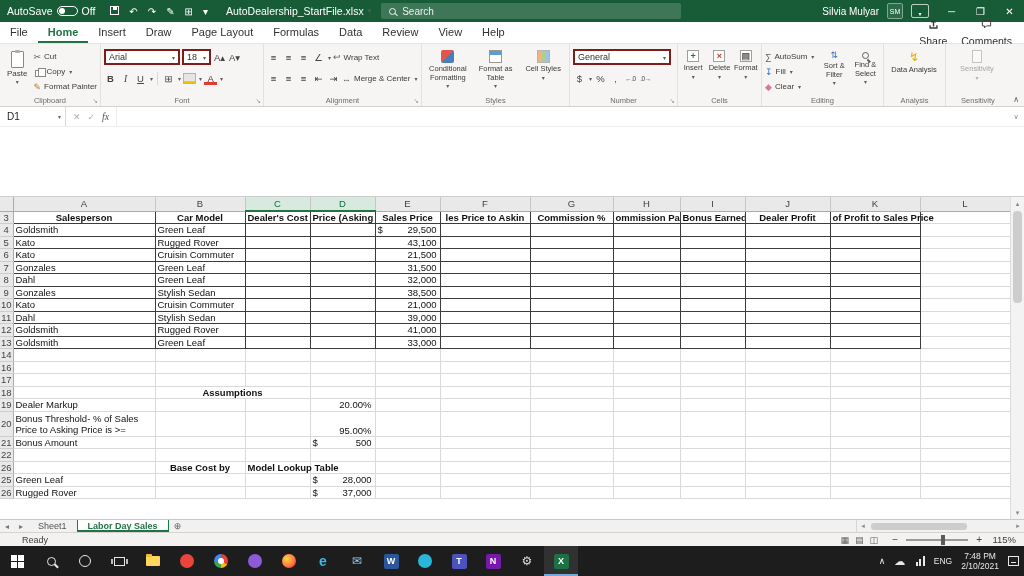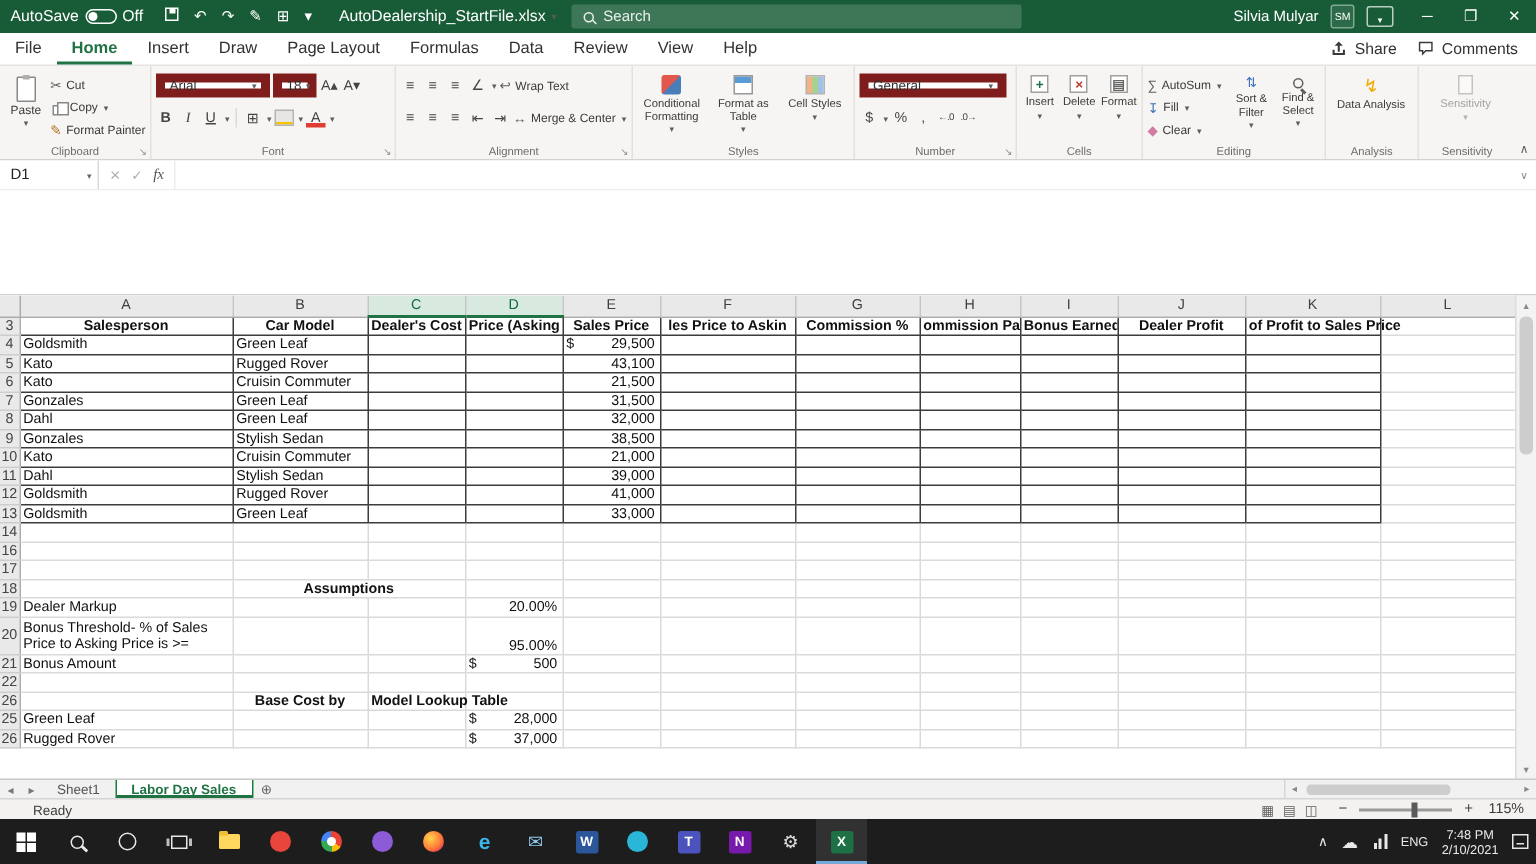--- a/index.html
+++ b/index.html
@@ -25,42 +25,42 @@
   .avatar{width:16px;height:16px;background:#2d6a4a;border:1px solid #7ea894;border-radius:2px;font-size:7px;display:flex;align-items:center;justify-content:center;margin-right:8px;}
   .rdo{width:18px;height:14px;border:1px solid rgba(255,255,255,.7);border-radius:2px;font-size:6px;display:flex;align-items:flex-end;justify-content:center;margin-right:8px;color:#fff;}
   .winbtn{width:29px;height:22px;display:flex;align-items:center;justify-content:center;font-size:10px;}
 
   
   #menubar{position:absolute;top:22px;left:0;width:100%;height:22px;background:#fff;display:flex;align-items:center;border-bottom:1px solid #e6e4e2;}
   #menu-tabs{display:flex;height:100%;}
   .mtab{padding:0 10px;line-height:21px;font-size:11px;color:#323130;white-space:nowrap;}
   .mtab.active{color:#217346;box-shadow:inset 0 -2px 0 #217346;font-weight:bold;}
   .mb-right{margin-left:auto;display:flex;align-items:center;gap:14px;padding-right:12px;}
-  .mbtn{display:flex;align-items:center;gap:5px;font-size:10.5px;color:#323130;}
+  .mbtn{display:flex;align-items:center;gap:5px;font-size:10.5px;color:#323130;flex-direction:column;}
 
   
   #ribbon{position:absolute;top:44px;left:0;width:1024px;height:63px;background:#f6f5f3;border-bottom:1px solid #d4d2cf;display:flex;}
   .rg{position:relative;border-right:1px solid #e3e1de;padding:3px 3px 11px 3px;flex:none;}
   .glab{position:absolute;bottom:1px;left:0;right:0;text-align:center;font-size:7.5px;color:#6e6c69;white-space:nowrap;}
   .launch{position:absolute;right:2px;bottom:1px;font-size:6.5px;color:#8a8886;}
   .rbrow{display:flex;align-items:flex-start;gap:2px;}
   .bigbtn{display:flex;flex-direction:column;align-items:center;width:34px;padding-top:2px;}
   .blbl{font-size:8px;color:#3b3a39;margin-top:1px;}
   .dd{font-size:6px;color:#605e5c;}
   .dds{font-size:6px;color:#605e5c;margin-left:1px;}
   .vcol{display:flex;flex-direction:column;justify-content:flex-start;gap:2px;}
   .sbtn{display:flex;align-items:center;gap:3px;font-size:8px;color:#3b3a39;height:13px;white-space:nowrap;}
   .sic{font-size:9px;color:#5f5d5b;}
   .ic-paste{width:13px;height:17px;border:1px solid #8a8886;background:#fff;border-radius:1px;position:relative;margin-top:2px;}
   .ic-paste::before{content:'';position:absolute;top:-2px;left:3px;width:5px;height:3px;background:#b0aeac;border-radius:1px;}
   .ic-copy{display:inline-block;position:relative;width:6px;height:7px;border:1px solid #8a8886;background:#fff;margin:3px 3px 0 1px;}
   .ic-copy::after{content:'';position:absolute;left:2px;top:-3px;width:6px;height:7px;border:1px solid #8a8886;background:#fff;}
   .fr1,.fr2{display:flex;align-items:center;gap:2px;height:20px;}
   .fr2{margin-top:2px;height:19px;}
-  .combo{display:inline-flex;align-items:center;justify-content:space-between;border:6px solid #7f1d1d;background:#fff;font-size:9px;height:16px;padding:0 3px;color:#323130;}
+  .combo{display:inline-flex;align-items:center;justify-content:space-between;border:2px solid #7f1d1d;background:#fff;font-size:9px;height:16px;padding:0 3px;color:#323130;}
   .cdd{font-size:6px;color:#605e5c;margin-left:3px;}
   .tib{display:inline-flex;align-items:center;justify-content:center;min-width:13px;height:15px;font-size:9.5px;color:#444;}
   .tib.bold{font-weight:bold;}
   .tib.ital{font-style:italic;font-family:"Liberation Serif",serif;}
   .tib.und{text-decoration:underline;}
   .tiny{font-size:6.5px;letter-spacing:-.5px;}
   .sep{width:1px;height:13px;background:#dcdad8;margin:0 2px;}
   .fillic{width:11px;height:11px;background:linear-gradient(180deg,#e8e6e4 0 7px,#f2c500 7px);border:1px solid #b5b3b1;}
   .fontcol{box-shadow:inset 0 -3px 0 #e03c31;height:13px;}
   .vbtn{display:flex;flex-direction:column;align-items:center;width:47px;padding-top:3px;}

